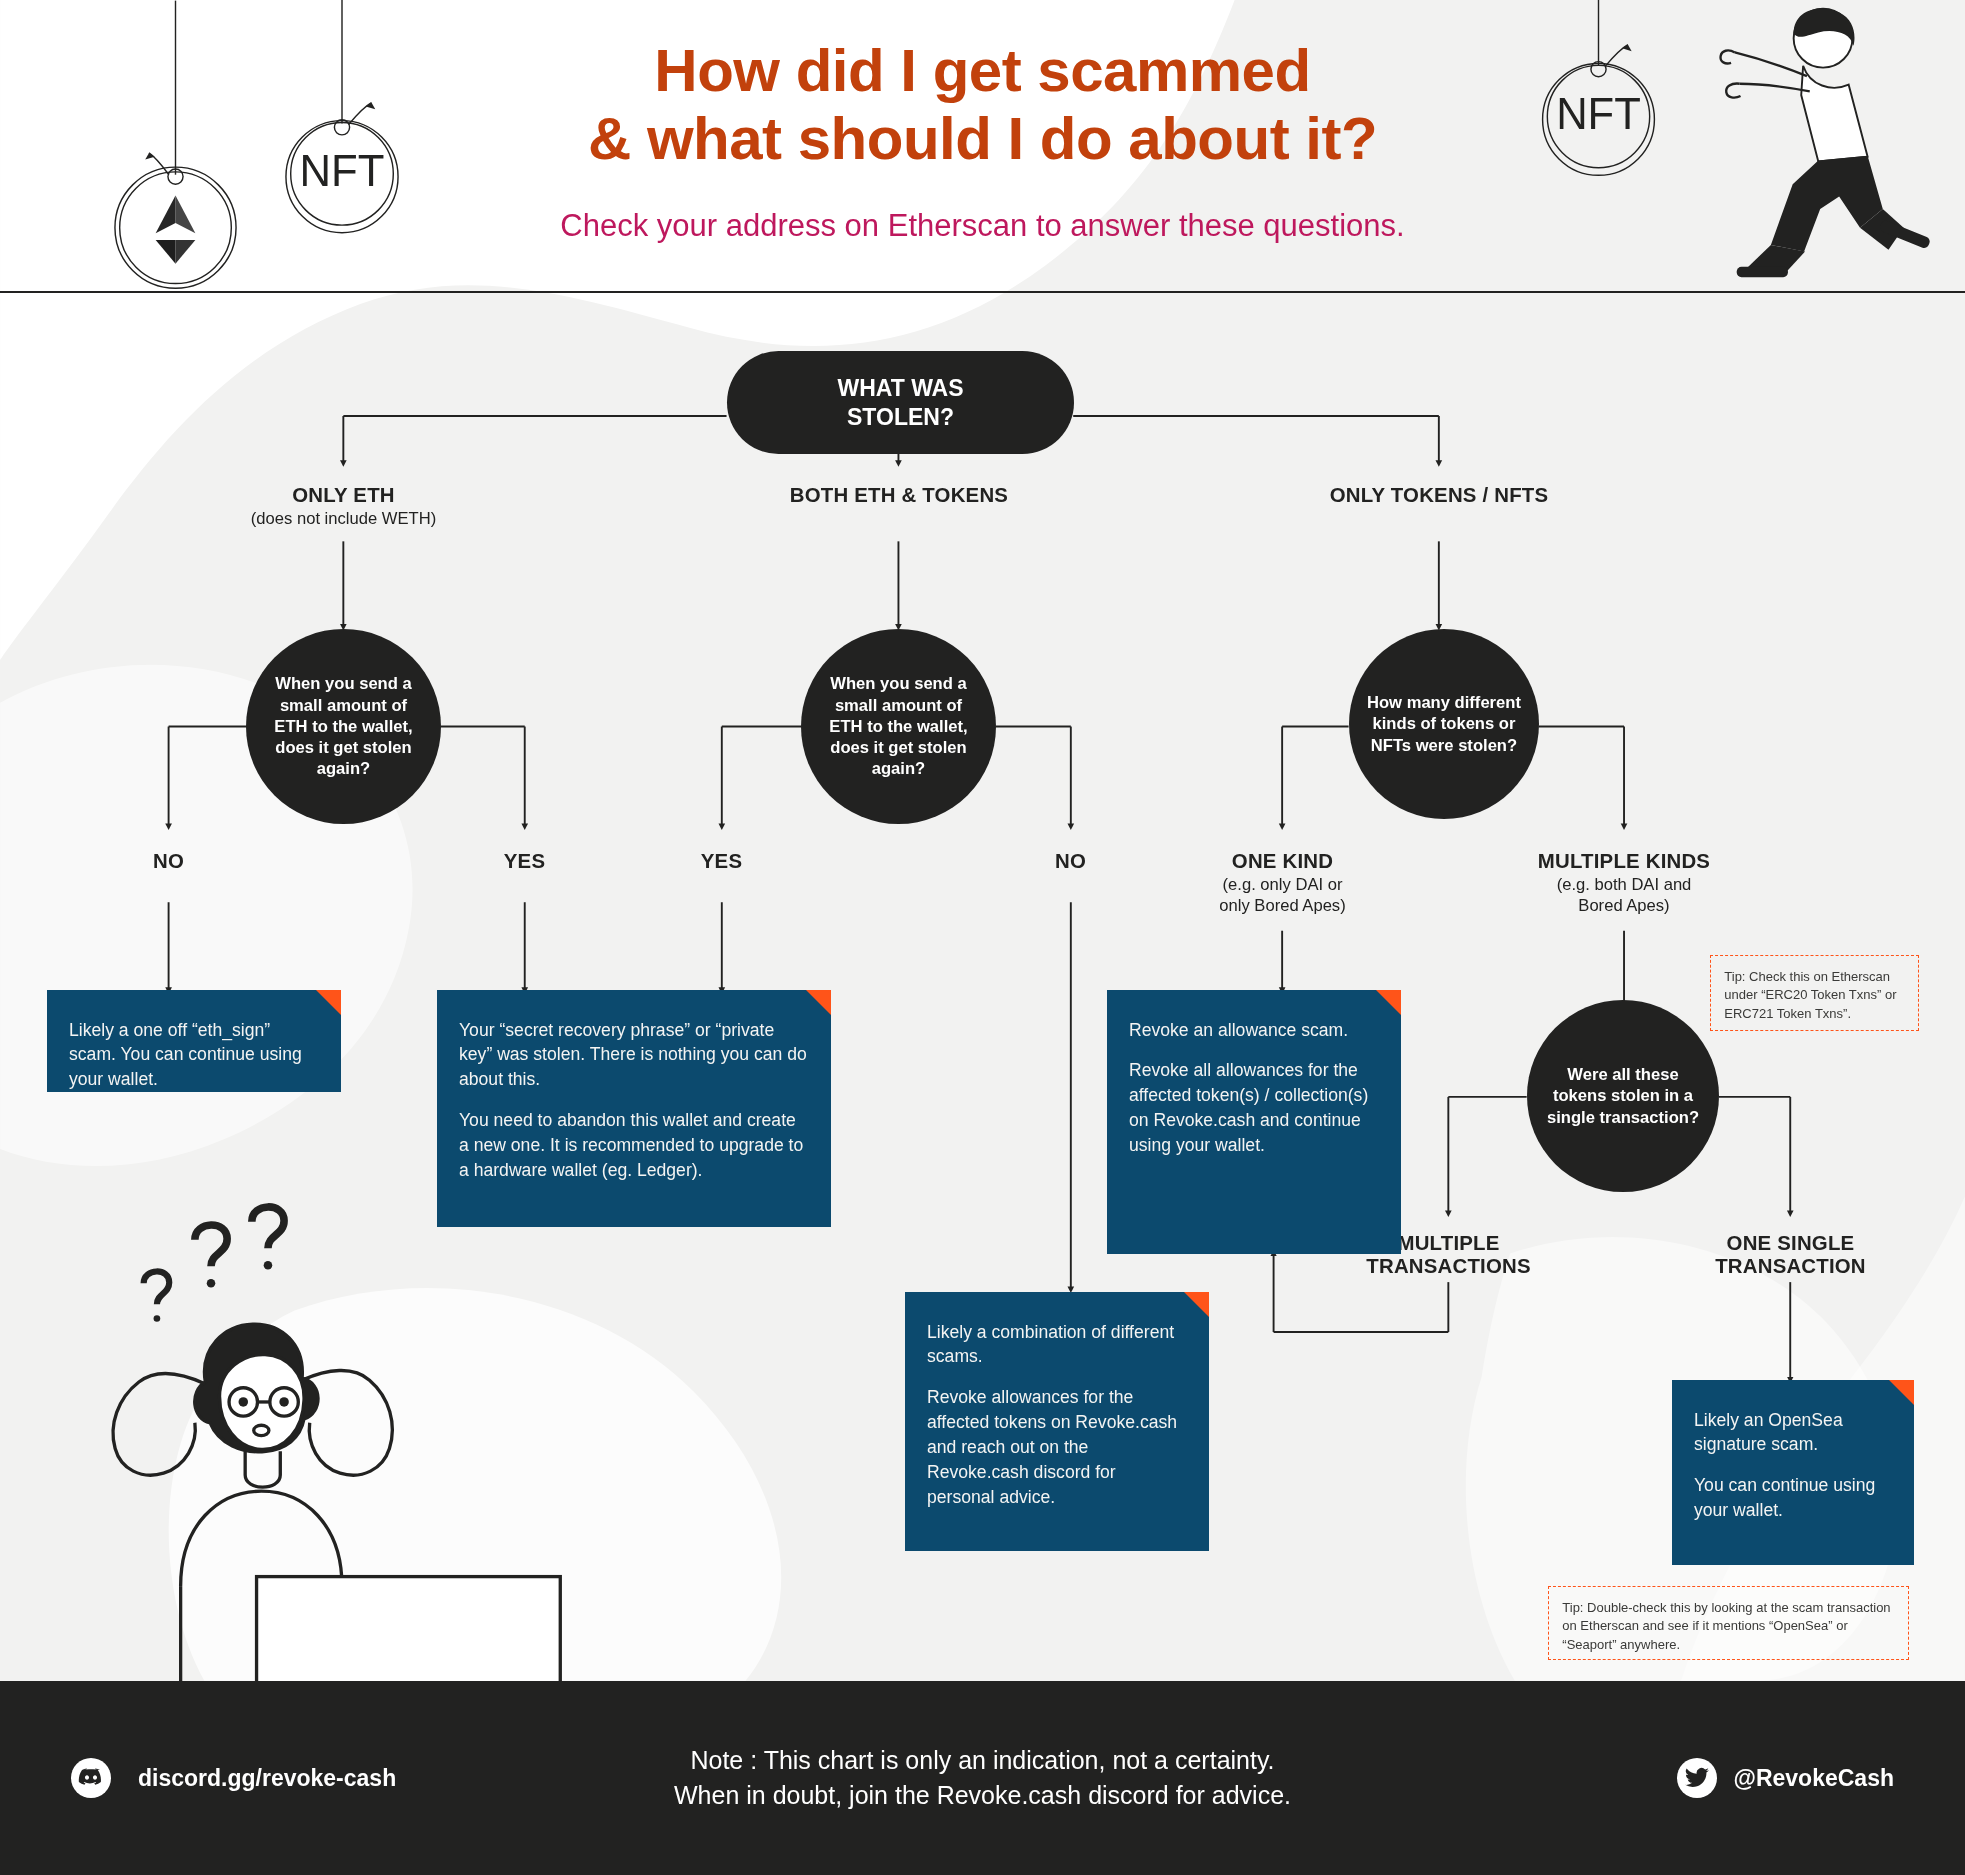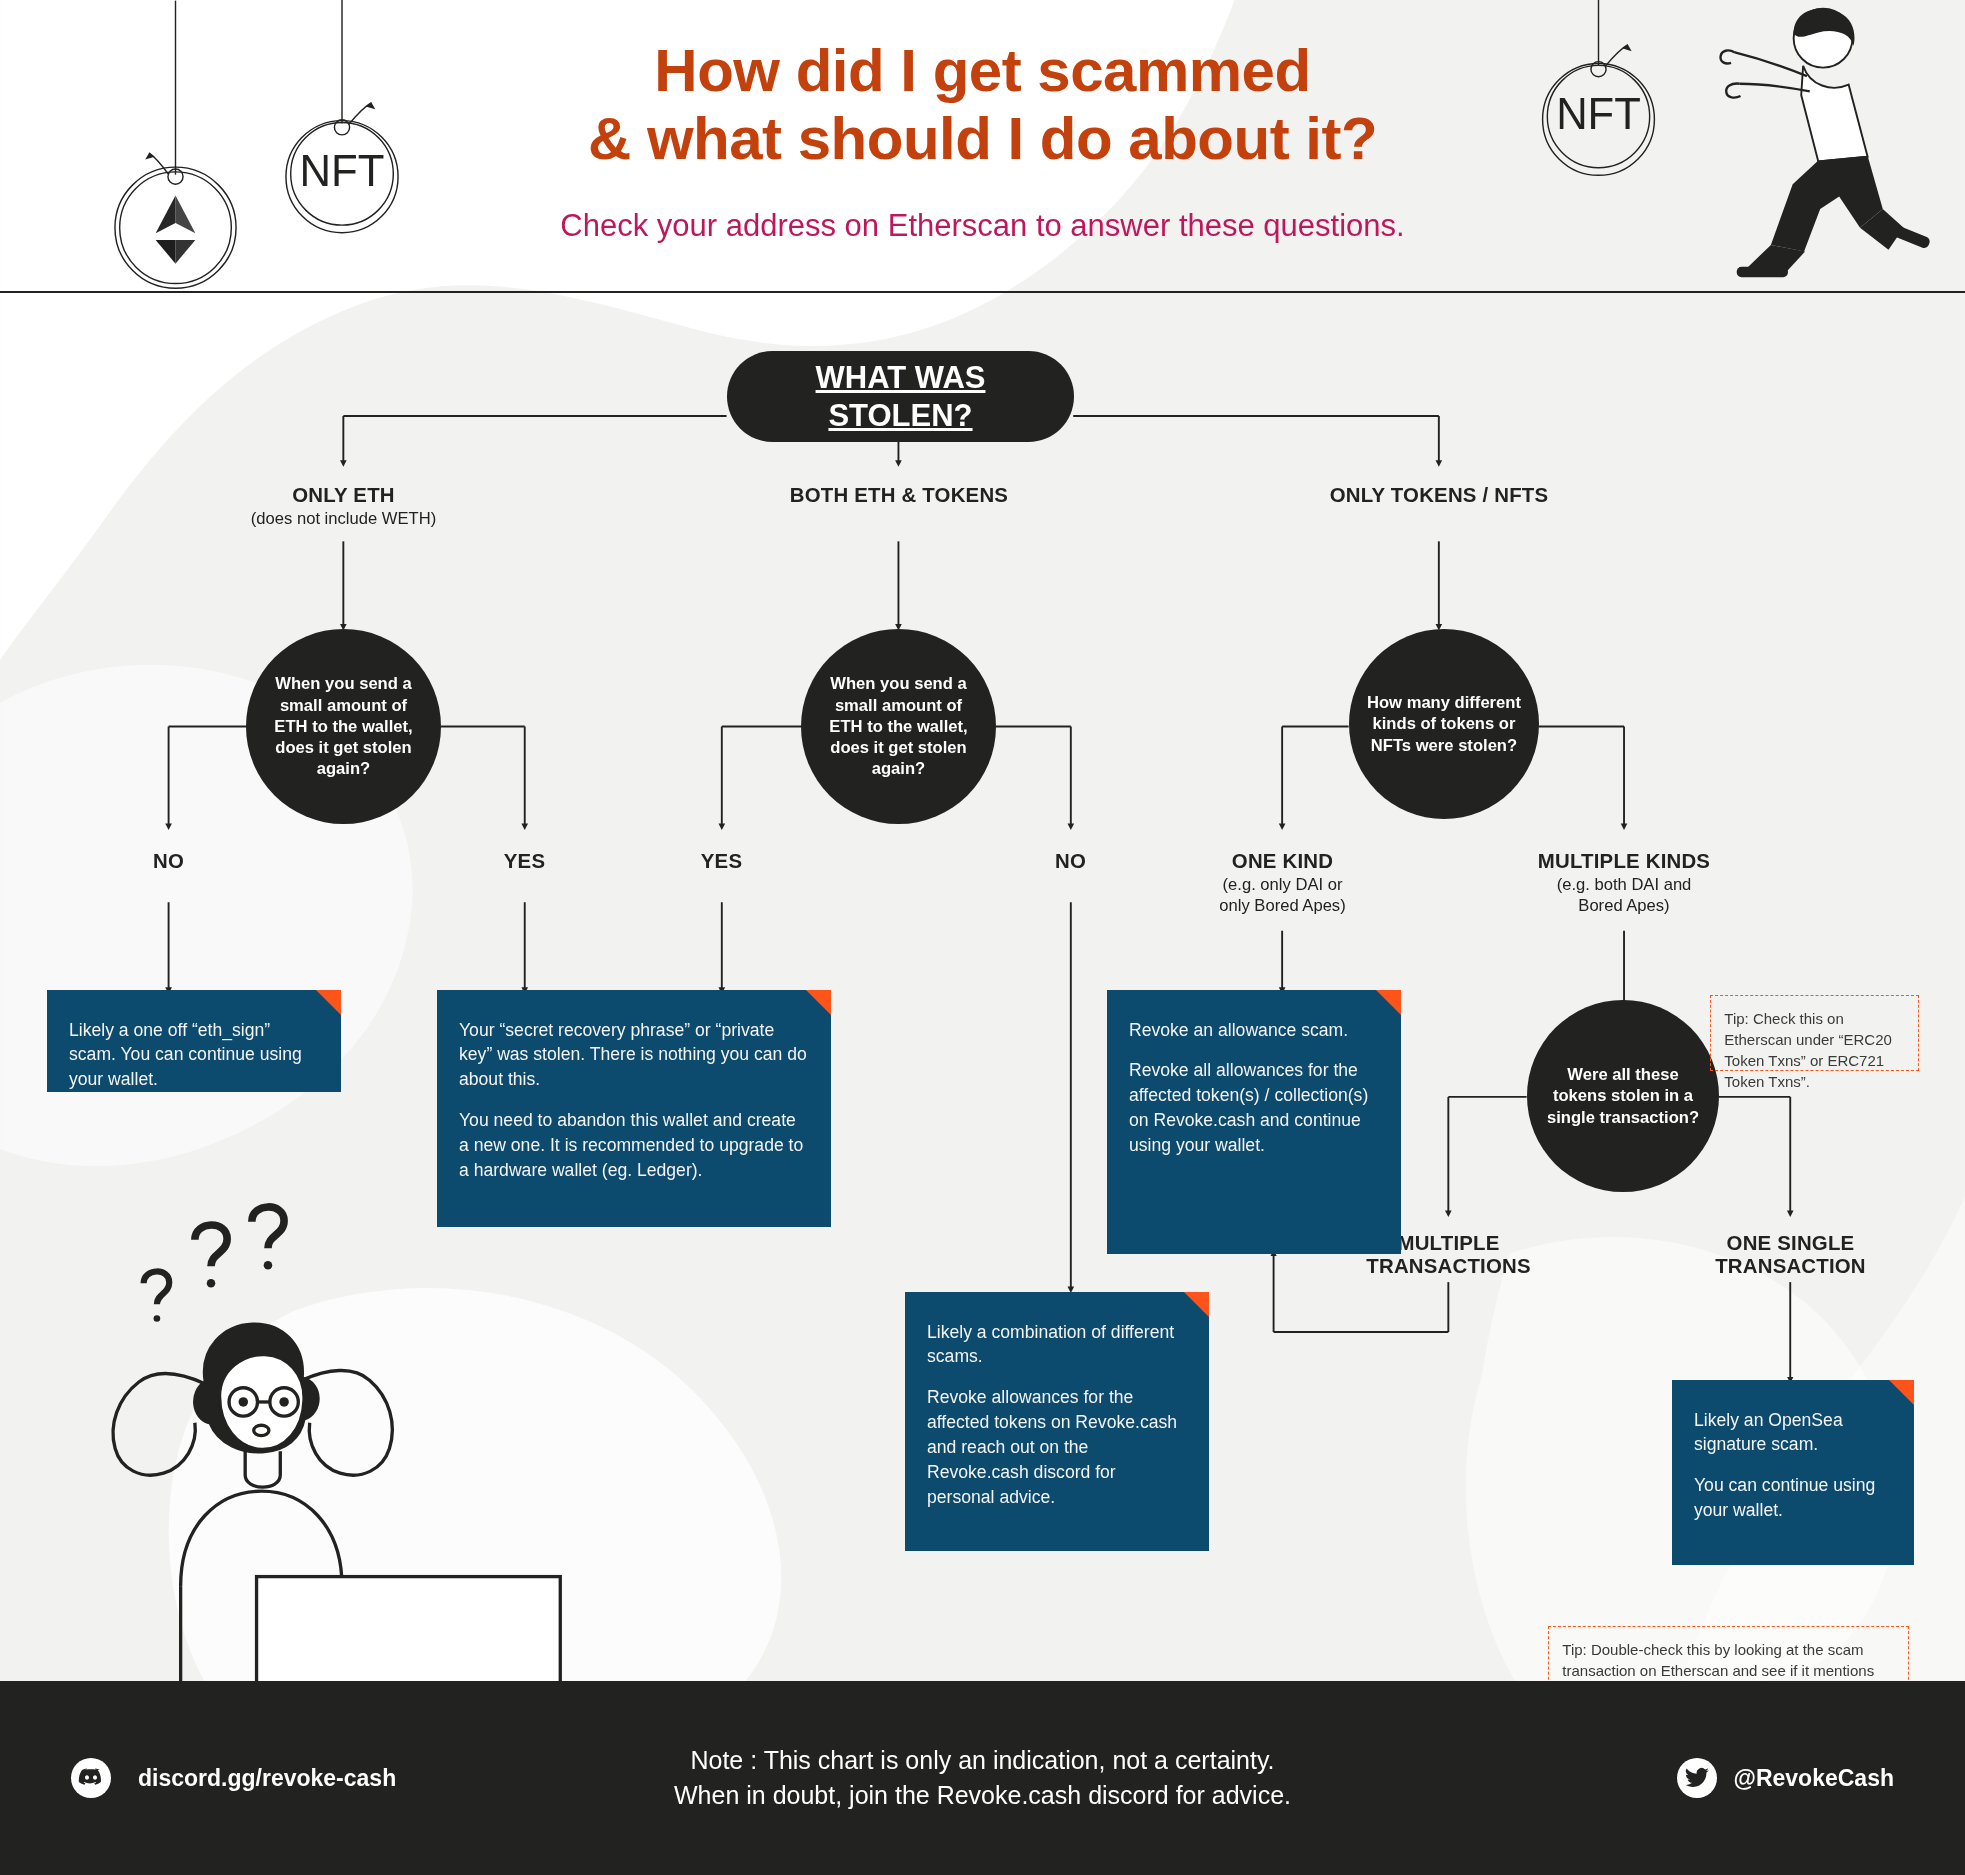--- a/index.html
+++ b/index.html
@@ -69,21 +69,21 @@
   .card .fold {
     position: absolute; top: 0; right: 0; width: 25px; height: 25px;
     background: #ff5419;
     clip-path: polygon(0 0, 100% 100%, 100% 0);
   }
   .card p + p { margin-top: 16px; }
 
   
   .tip {
     position: absolute; border: 1.4px dashed #ff5419; background: transparent;
-    color: #3a3a38; font-size: 15px; line-height: 1.40; padding: 12.3px 13.3px; margin-top: 40px;
+    color: #3a3a38; font-size: 13px; line-height: 1.40; padding: 12.3px 13.3px;
   }
 
   
   #footer {
     position: absolute; left: 0; top: 1681px; width: 1965px; height: 194px;
     background: #222221; z-index: 4;
   }
   #footer-discord {
     position: absolute; left: 71px; top: 50%; transform: translateY(-50%);
     display: flex; align-items: center; gap: 27px;
@@ -243,21 +243,21 @@
       <line x1="3770" y1="2310" x2="3770" y2="2555" marker-end="url(#arrow)"></line>
 
       <line x1="3050" y1="2700" x2="3050" y2="2805"></line>
       <line x1="3050" y1="2805" x2="2682" y2="2805"></line>
       <line x1="2682" y1="2805" x2="2682" y2="2640" marker-end="url(#arrow)"></line>
 
       <line x1="3770" y1="2700" x2="3770" y2="2905" marker-end="url(#arrow)"></line>
     </g>
   </svg>
 
-  <div class="node-pill" style="left:727px; top:351px; width:347px; height:91px; font-size:31px;text-decoration:underline;">
+  <div class="node-pill" style="left:727px; top:351px; width:347px; height:103px; font-size:23px;">
     <div>
       <div>WHAT WAS</div>
       <div>STOLEN?</div>
     </div>
   </div>
 
   <div class="branch-label" style="left:201px; top:484px; width:285px;">
     <div class="bl-main">ONLY ETH</div>
     <div class="bl-sub">(does not include WETH)</div>
   </div>

